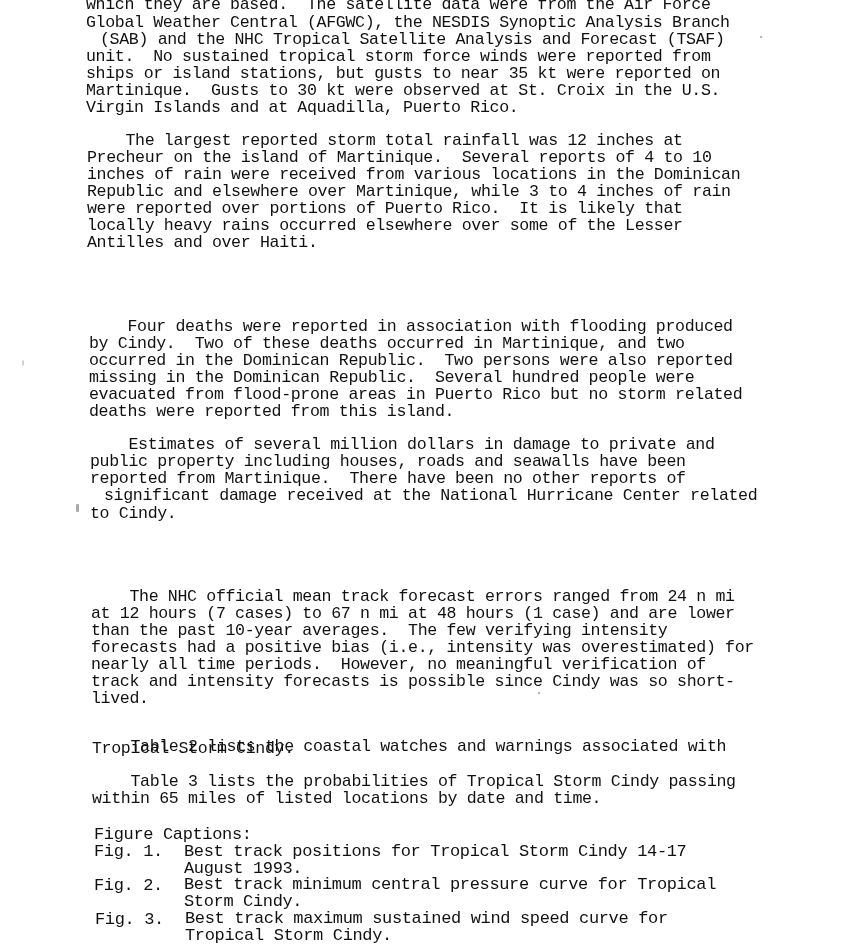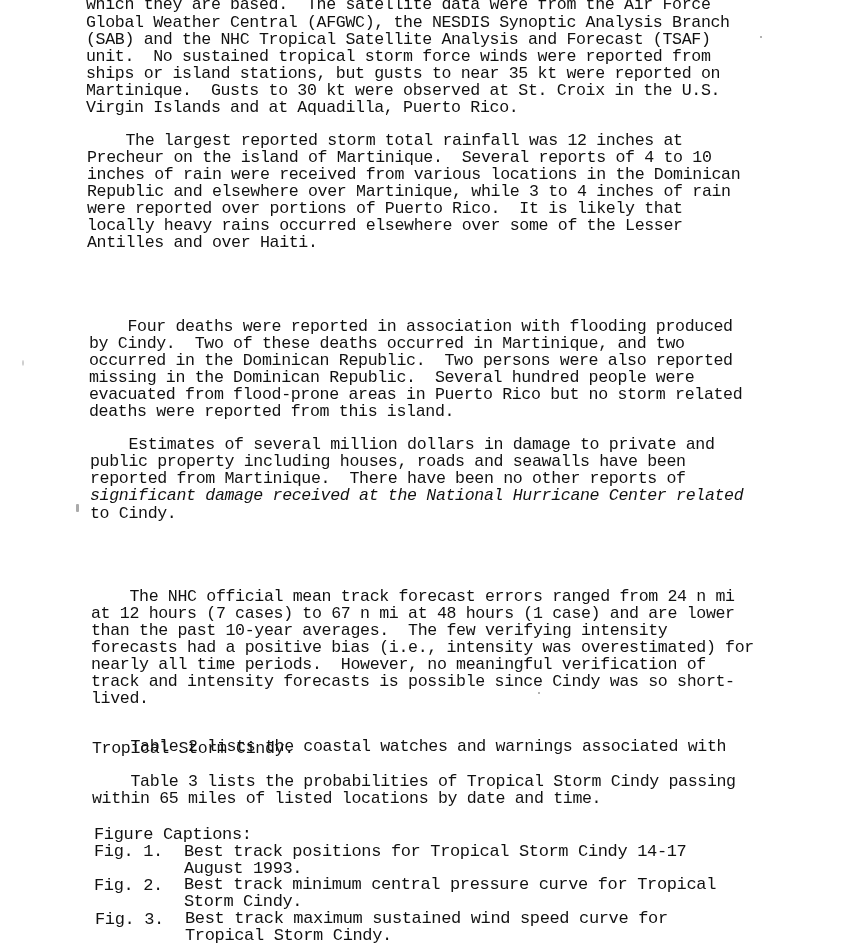--- a/index.html
+++ b/index.html
@@ -11,21 +11,21 @@
   .speck { position: absolute; background: #999; border-radius: 50%; }
 </style>
 </head>
 <body>
 
 <div class="page">
 
   <div>
     <div class="line" style="left:86px;top:-4px;">which they are based.  The satellite data were from the Air Force</div>
     <div class="line" style="left:86px;top:14px;">Global Weather Central (AFGWC), the NESDIS Synoptic Analysis Branch</div>
-    <div class="line" style="left:86px;top:31px;">(SAB) and the NHC Tropical Satellite Analysis and Forecast (TSAF)</div>
+    <div class="line" style="left:100px;top:31px;">(SAB) and the NHC Tropical Satellite Analysis and Forecast (TSAF)</div>
     <div class="line" style="left:86px;top:48px;">unit.  No sustained tropical storm force winds were reported from</div>
     <div class="line" style="left:86px;top:65px;">ships or island stations, but gusts to near 35 kt were reported on</div>
     <div class="line" style="left:86px;top:82px;">Martinique.  Gusts to 30 kt were observed at St. Croix in the U.S.</div>
     <div class="line" style="left:86px;top:99px;">Virgin Islands and at Aquadilla, Puerto Rico.</div>
   </div>
 
   <div>
     <div class="line" style="left:87px;top:132px;">    The largest reported storm total rainfall was 12 inches at</div>
     <div class="line" style="left:87px;top:149px;">Precheur on the island of Martinique.  Several reports of 4 to 10</div>
     <div class="line" style="left:87px;top:166px;">inches of rain were received from various locations in the Dominican</div>
@@ -42,21 +42,21 @@
     <div class="line" style="left:89px;top:352px;">occurred in the Dominican Republic.  Two persons were also reported</div>
     <div class="line" style="left:89px;top:369px;">missing in the Dominican Republic.  Several hundred people were</div>
     <div class="line" style="left:89px;top:386px;">evacuated from flood-prone areas in Puerto Rico but no storm related</div>
     <div class="line" style="left:89px;top:403px;">deaths were reported from this island.</div>
   </div>
 
   <div>
     <div class="line" style="left:90px;top:436px;">    Estimates of several million dollars in damage to private and</div>
     <div class="line" style="left:90px;top:453px;">public property including houses, roads and seawalls have been</div>
     <div class="line" style="left:90px;top:470px;">reported from Martinique.  There have been no other reports of</div>
-    <div class="line" style="left:90px;top:487px;font-style:italic;">significant damage received at the National Hurricane Center related</div>
+    <div class="line" style="left:104px;top:487px;">significant damage received at the National Hurricane Center related</div>
     <div class="line" style="left:90px;top:505px;">to Cindy.</div>
   </div>
 
 
   <div>
     <div class="line" style="left:91px;top:588px;">    The NHC official mean track forecast errors ranged from 24 n mi</div>
     <div class="line" style="left:91px;top:605px;">at 12 hours (7 cases) to 67 n mi at 48 hours (1 case) and are lower</div>
     <div class="line" style="left:91px;top:622px;">than the past 10-year averages.  The few verifying intensity</div>
     <div class="line" style="left:91px;top:639px;">forecasts had a positive bias (i.e., intensity was overestimated) for</div>
     <div class="line" style="left:91px;top:656px;">nearly all time periods.  However, no meaningful verification of</div>

